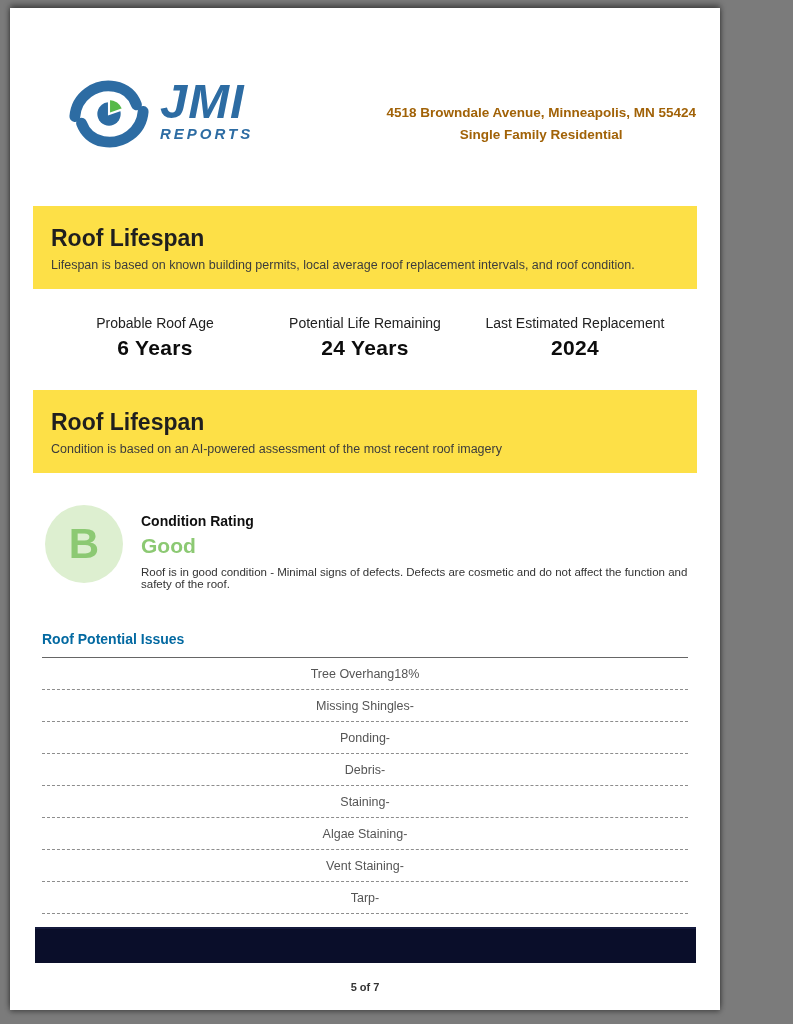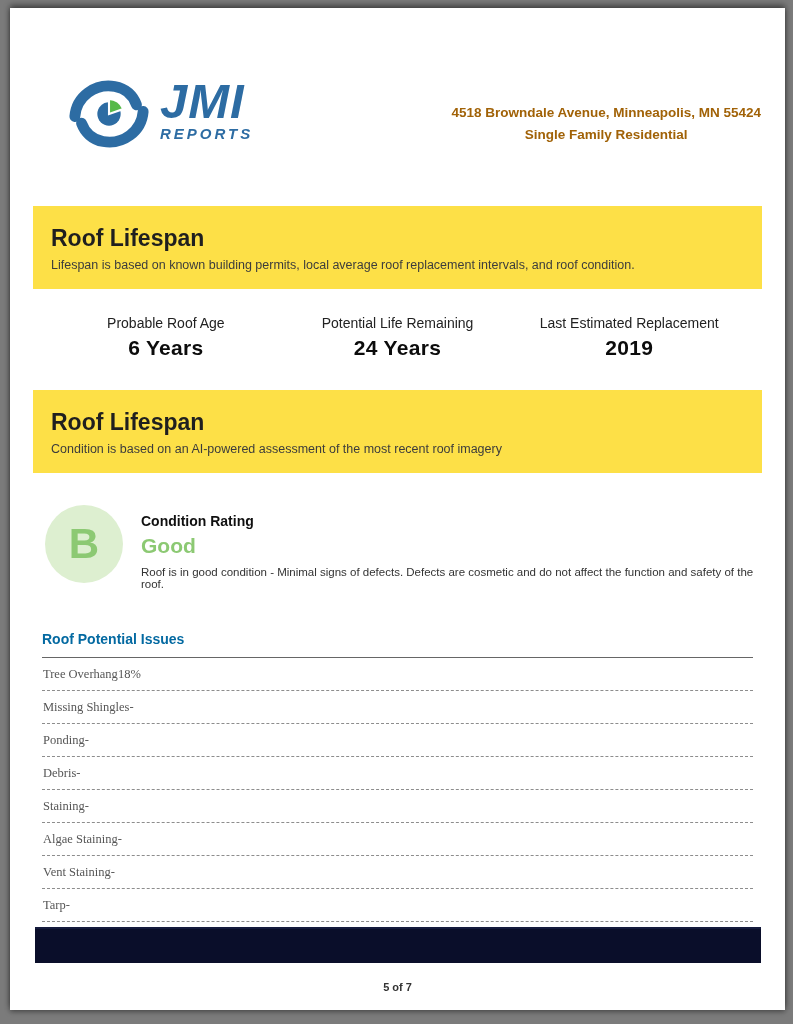--- a/index.html
+++ b/index.html
@@ -2,21 +2,21 @@
 <html><head>
 <meta charset="utf-8">
 <style>
   html,body { margin:0; padding:0; }
   body {
     background:#7b7b7b;
     font-family:"Liberation Sans", sans-serif;
     width:793px;
   }
   .page {
-    width:775px;
+    width:710px;
     height:1002px;
     margin:8px 8px 14px 10px;
     background:#ffffff;
     position:relative;
     box-shadow:0 -3px 6px rgba(0,0,0,.45), 0 2px 5px rgba(0,0,0,.35);
     box-sizing:border-box;
   }
   
   .header {
     display:flex;
@@ -107,27 +107,26 @@
   }
   .issues-title {
     font-size:14px;
     font-weight:bold;
     color:#0369a1;
     padding-bottom:10px;
     border-bottom:1px solid #666666;
   }
   .issue-row {
     display:flex;
-    justify-content:flex-start;
+    justify-content:center;
     align-items:center;
     padding:9px 1px 8px;
     border-bottom:1px dashed #8d8d8d;
     font-size:12.5px;
     color:#555555;
-    font-family:Liberation Serif, serif;
   }
   .issue-row:first-of-type { margin-top:4px; }
   .issue-value { color:#555555; }
   
   .footer-bar {
     position:absolute;
     left:25px; right:24px;
     bottom:47px;
     height:34px;
     background:#0a0e2a;
@@ -178,21 +177,21 @@
     <div class="stat">
       <div class="stat-label">Probable Roof Age</div>
       <div class="stat-value">6 Years</div>
     </div>
     <div class="stat">
       <div class="stat-label">Potential Life Remaining</div>
       <div class="stat-value">24 Years</div>
     </div>
     <div class="stat">
       <div class="stat-label">Last Estimated Replacement</div>
-      <div class="stat-value">2019</div>
+      <div class="stat-value">2024</div>
     </div>
   </div>
 
   <div class="band band2">
     <h2 class="band-title">Roof Lifespan</h2>
     <p class="band-sub">Condition is based on an AI-powered assessment of the most recent roof imagery</p>
   </div>
 
   <div class="rating-row">
     <div class="grade-circle">B</div>

